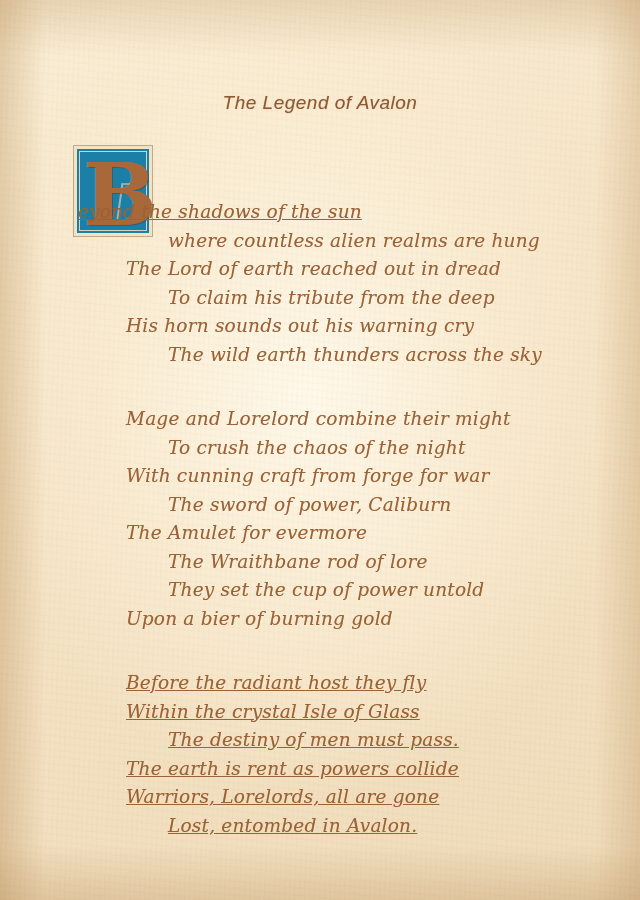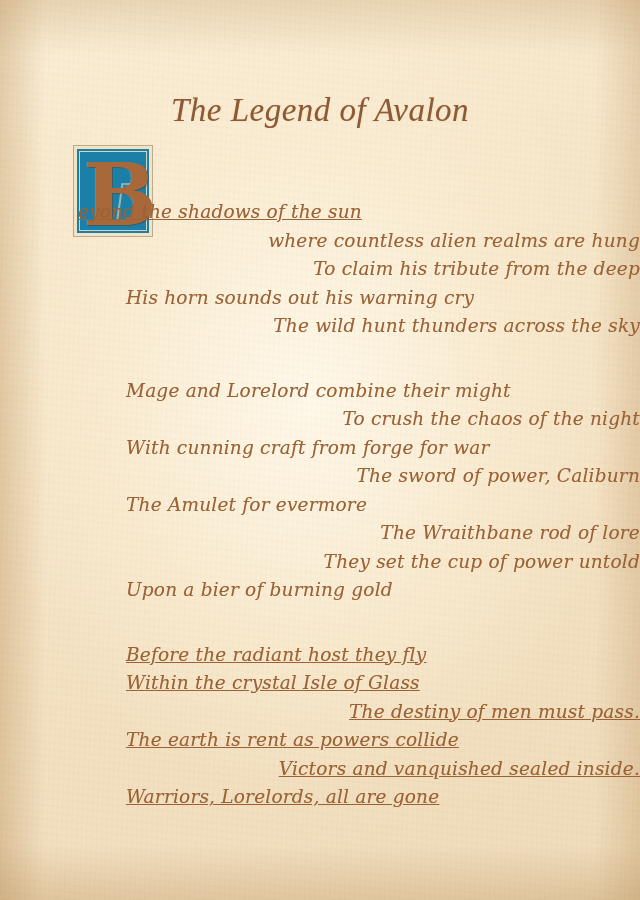--- a/index.html
+++ b/index.html
@@ -51,23 +51,23 @@
     padding: 0;
   }
 
   
   .title {
     position: absolute;
     top: 92px;
     left: 0;
     width: 640px;
     text-align: center;
-    font-family: Liberation Serif, serif;
+    font-family: Liberation Sans, sans-serif;
     font-style: italic;
-    font-size: 33px;
+    font-size: 19px;
     letter-spacing: 0.5px;
     color: #8d5a33;
     text-shadow: 0 0 1px rgba(141,90,51,0.35);
   }
 
   
   .initial-box {
     position: absolute;
     top: 146px;
     left: 74px;
@@ -124,21 +124,21 @@
     font-size: 18.5px;
     line-height: 28.5px;
     letter-spacing: 0.2px;
   }
   .stanza { margin: 0 0 26px 0; }
   .line {
     white-space: pre;
     text-shadow: 0 0 0.6px rgba(154,98,54,0.35);
   }
   .line.indent-0 { padding-left: 126px; }
-  .line.indent-1 { padding-left: 168px; text-align: right; }
+  .line.indent-1 { padding-left: 168px; }
   
   .line.first { padding-left: 78px; text-decoration: underline; }
 
   .stanza-1 { margin-top: 0; }
   .stanza-2 { margin-top: 36px; }
   .stanza-3 { margin-top: 36px; text-decoration: underline; }
 </style>
 </head>
 <body>
 
@@ -154,40 +154,41 @@
       <div class="inner-frame"></div>
       <div class="initial-deco"></div>
       <div class="initial-letter">B</div>
     </div>
 
     <div class="poem">
 
       <div class="stanza stanza-1">
         <div class="line first indent-0">eyond the shadows of the sun</div>
         <div class="line indent-1">where countless alien realms are hung</div>
+        <div class="line indent-0">The Lord of earth reached out in dread</div>
         <div class="line indent-1">To claim his tribute from the deep</div>
         <div class="line indent-0">His horn sounds out his warning cry</div>
-        <div class="line indent-1">The wild hunt thunders across the sky</div>
+        <div class="line indent-1">The wild earth thunders across the sky</div>
       </div>
 
       <div class="stanza stanza-2">
         <div class="line indent-0">Mage and Lorelord combine their might</div>
         <div class="line indent-1">To crush the chaos of the night</div>
         <div class="line indent-0">With cunning craft from forge for war</div>
         <div class="line indent-1">The sword of power, Caliburn</div>
         <div class="line indent-0">The Amulet for evermore</div>
         <div class="line indent-1">The Wraithbane rod of lore</div>
         <div class="line indent-1">They set the cup of power untold</div>
         <div class="line indent-0">Upon a bier of burning gold</div>
       </div>
 
       <div class="stanza stanza-3">
         <div class="line indent-0">Before the radiant host they fly</div>
         <div class="line indent-0">Within the crystal Isle of Glass</div>
         <div class="line indent-1">The destiny of men must pass.</div>
         <div class="line indent-0">The earth is rent as powers collide</div>
-        <div class="line indent-1">Victors and vanquished sealed inside.</div>
         <div class="line indent-0">Warriors, Lorelords, all are gone</div>
+        <div class="line indent-1">Lost, entombed in Avalon.</div>
       </div>
 
     </div>
   </div>
 </div>
 
 </body></html>

